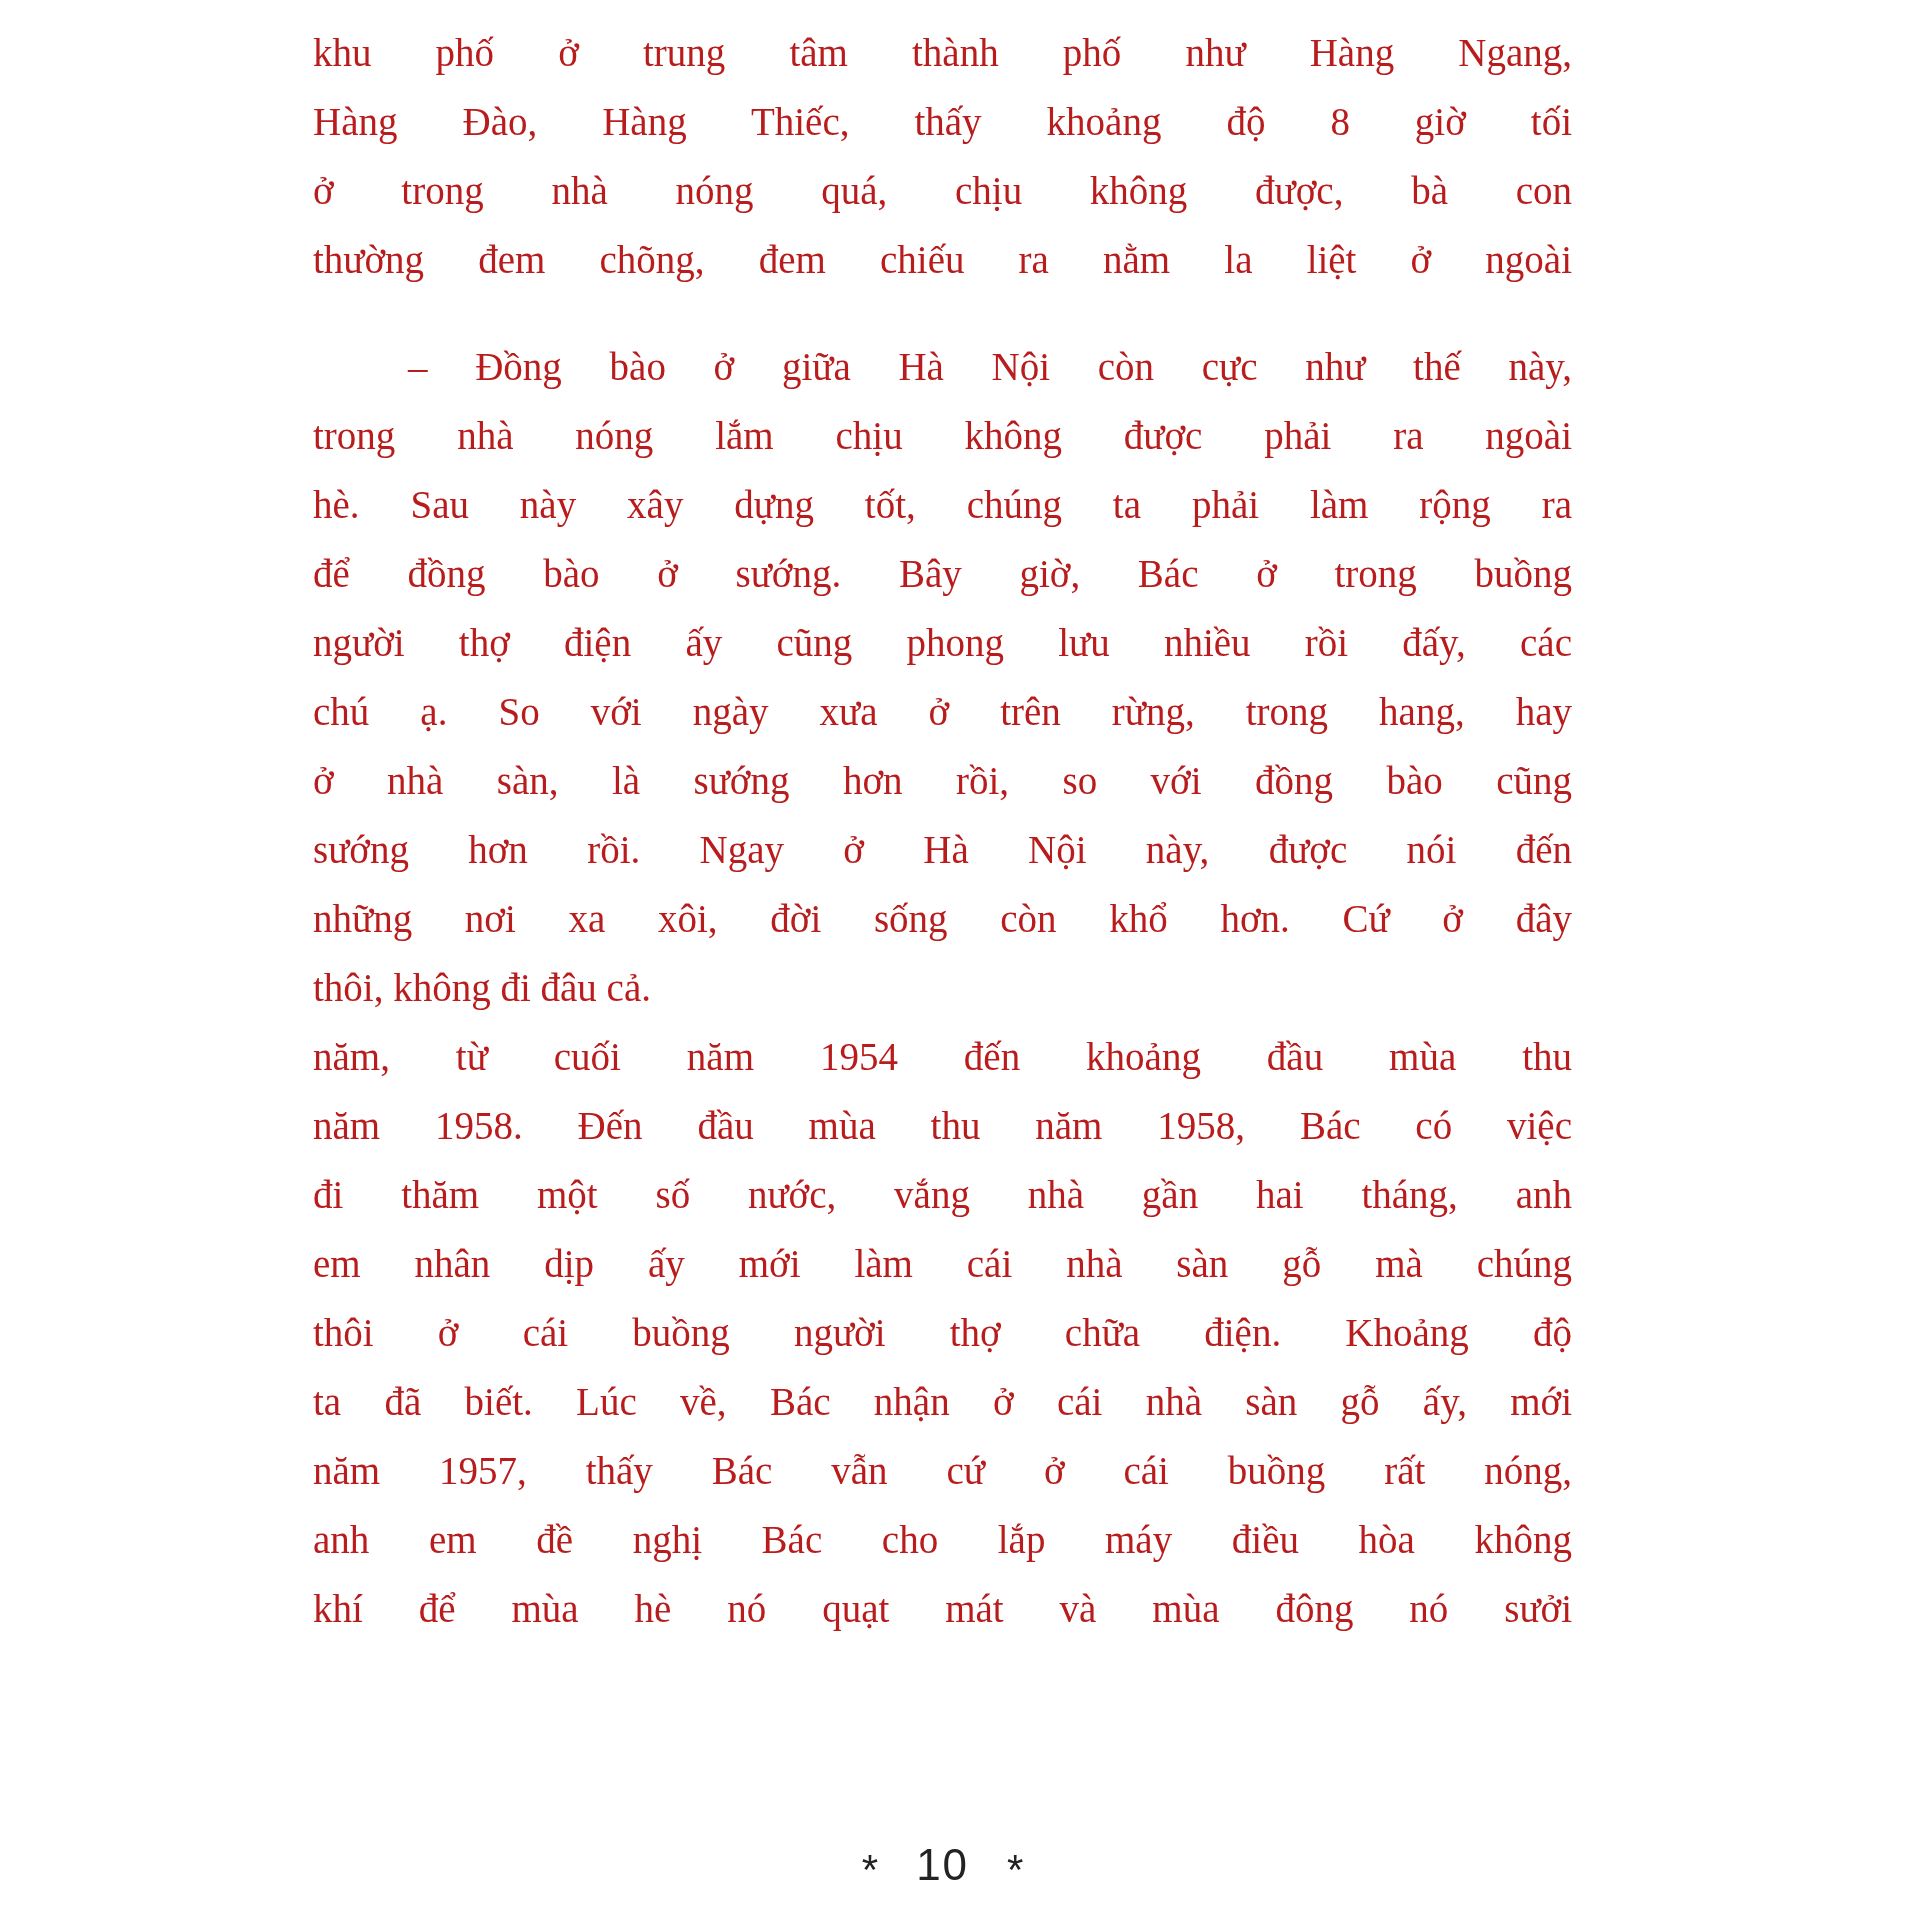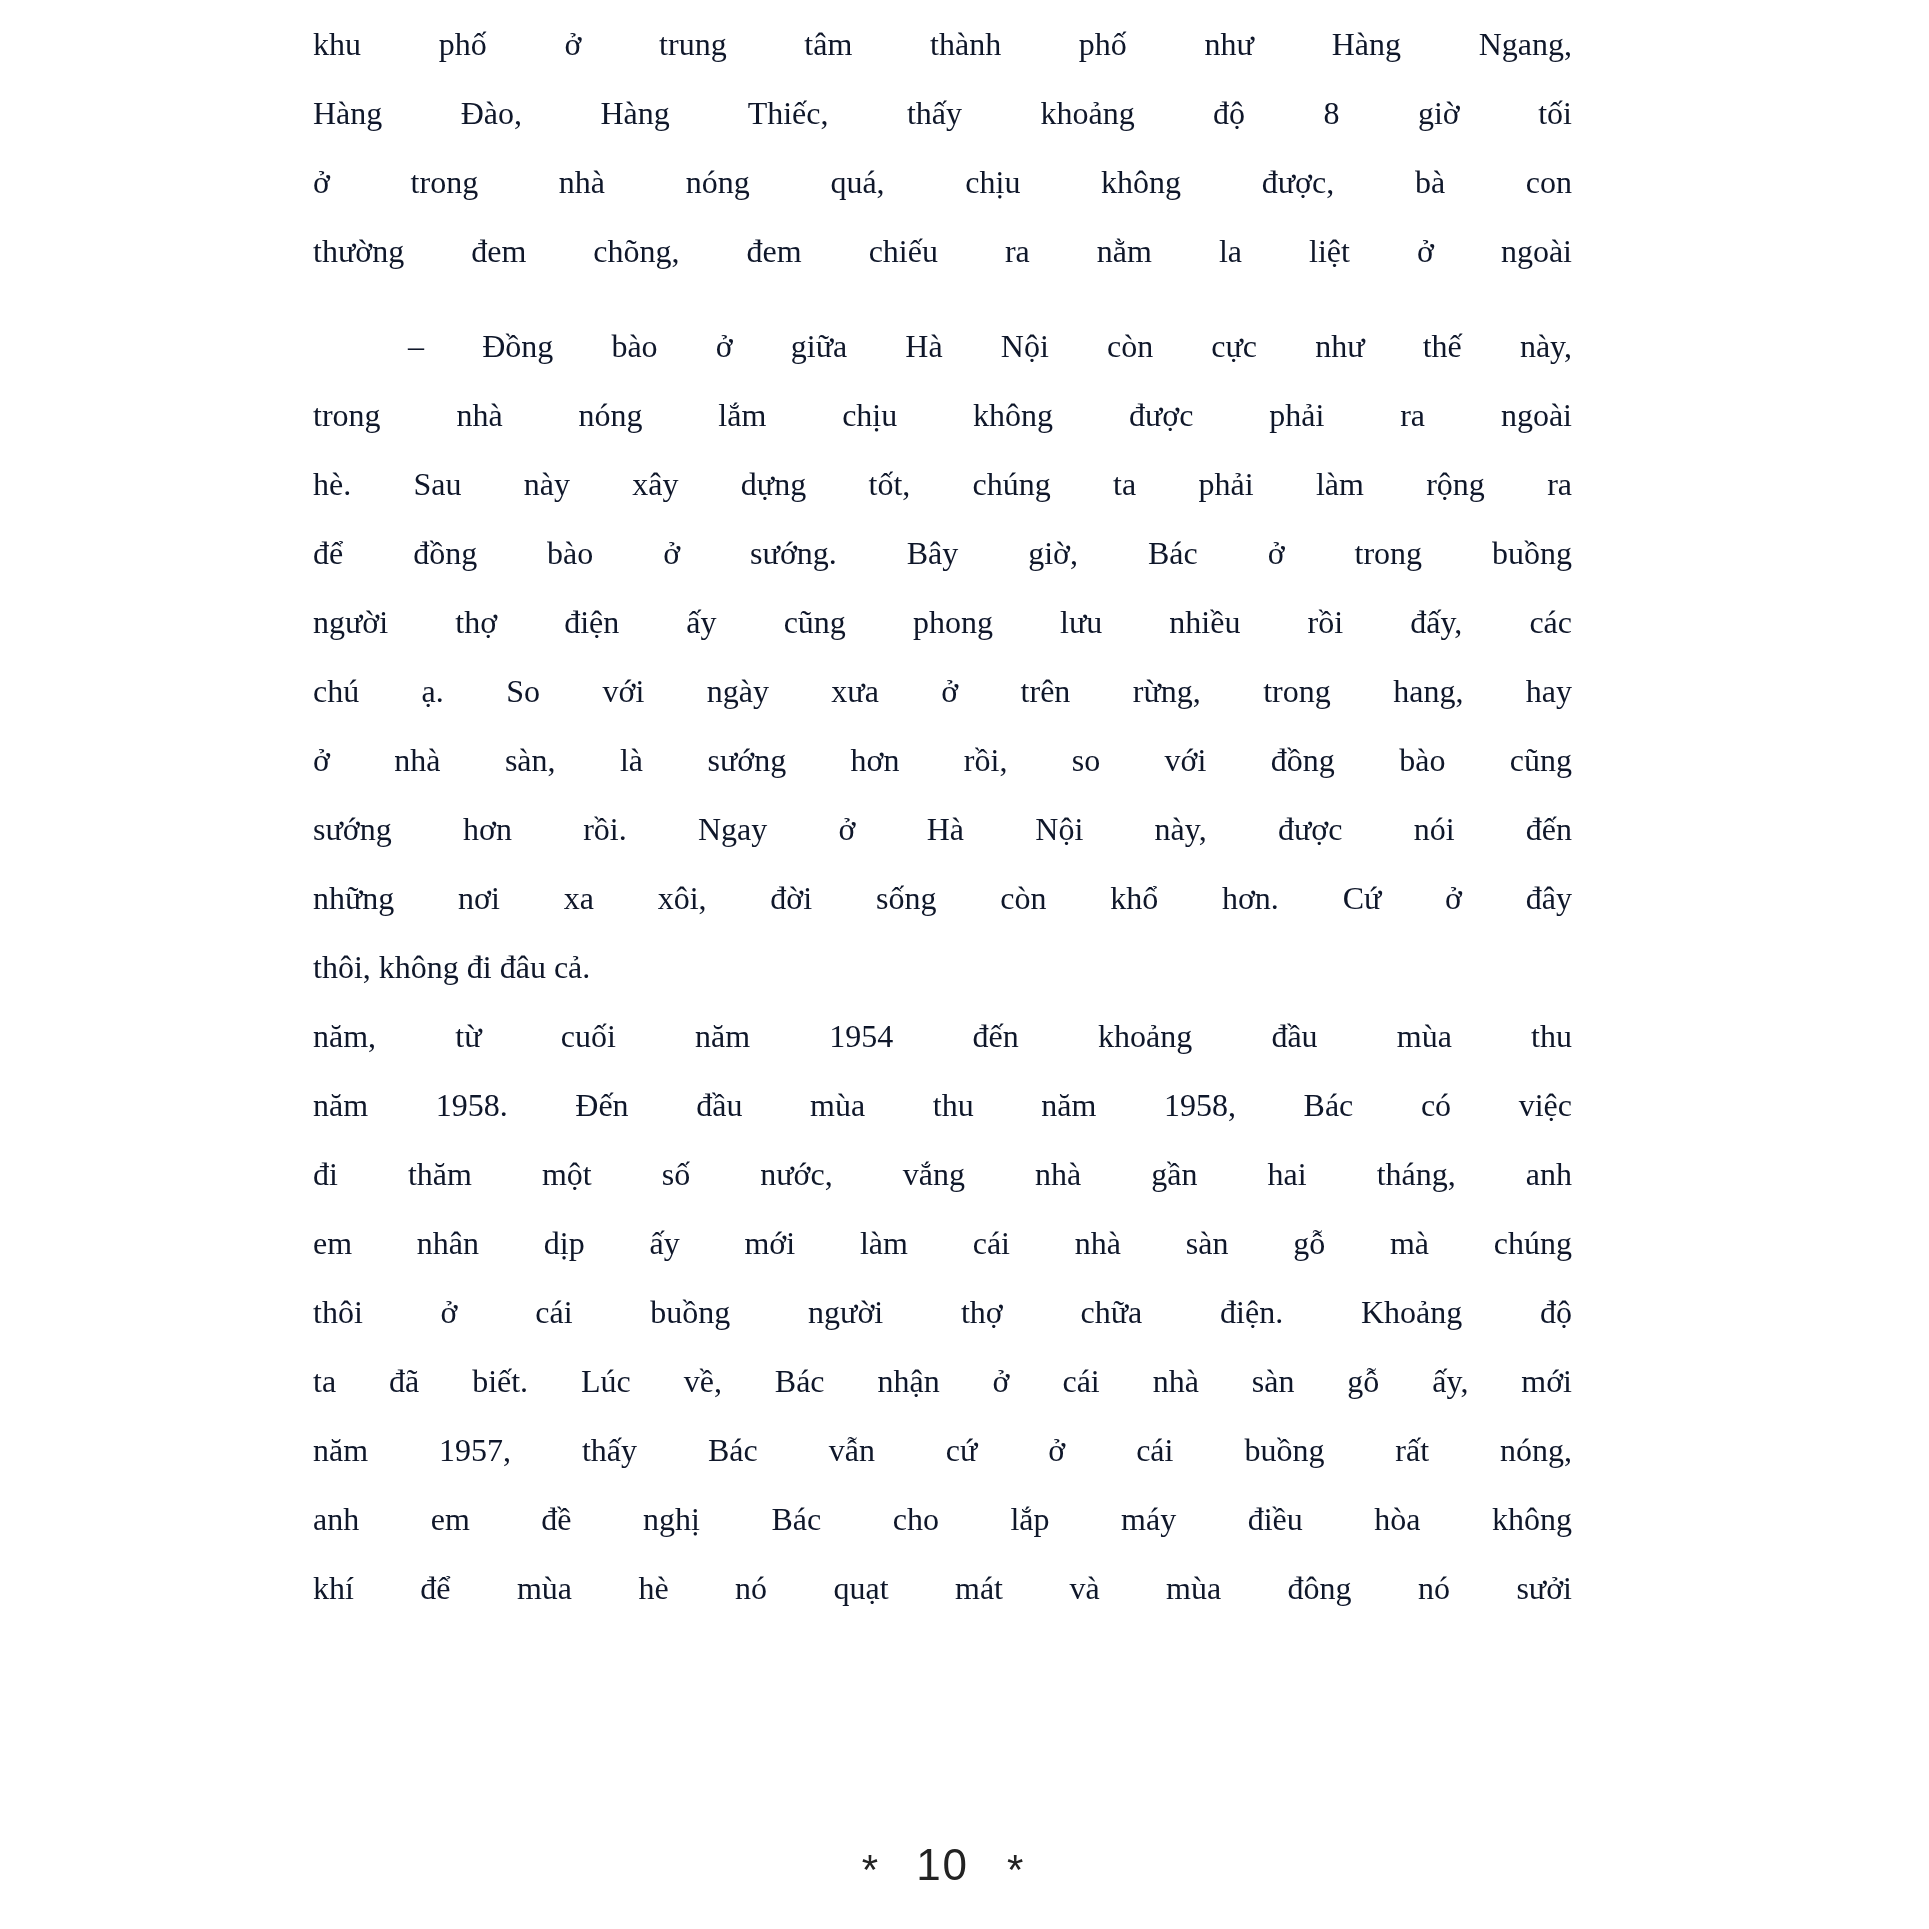--- a/index.html
+++ b/index.html
@@ -15,40 +15,40 @@
     font-family: "Liberation Serif", serif;
   }
   .page {
     position: absolute;
     inset: 0;
     background: #ffffff;
   }
   .text-block {
     position: absolute;
     left: 313px;
-    top: 10px;
+    top: 18px;
     width: 1259px;
     font-family: "Liberation Serif", serif;
-    font-size: 32px;
+    font-size: 39px;
     line-height: 69px;
-    color: #0f172a;
+    color: #b91c1c;
   }
   .line {
     text-align: justify;
     text-align-last: justify;
     white-space: normal;
   }
   .line.endpara {
     text-align-last: left;
   }
   .line.indent {
     text-indent: 95px;
   }
   .line.gap {
-    margin-top: 26px;
+    margin-top: 38px;
   }
   .footer {
     position: absolute;
     left: 313px;
     top: 1840px;
     width: 1259px;
     display: flex;
     justify-content: center;
     align-items: center;
     gap: 38px;

